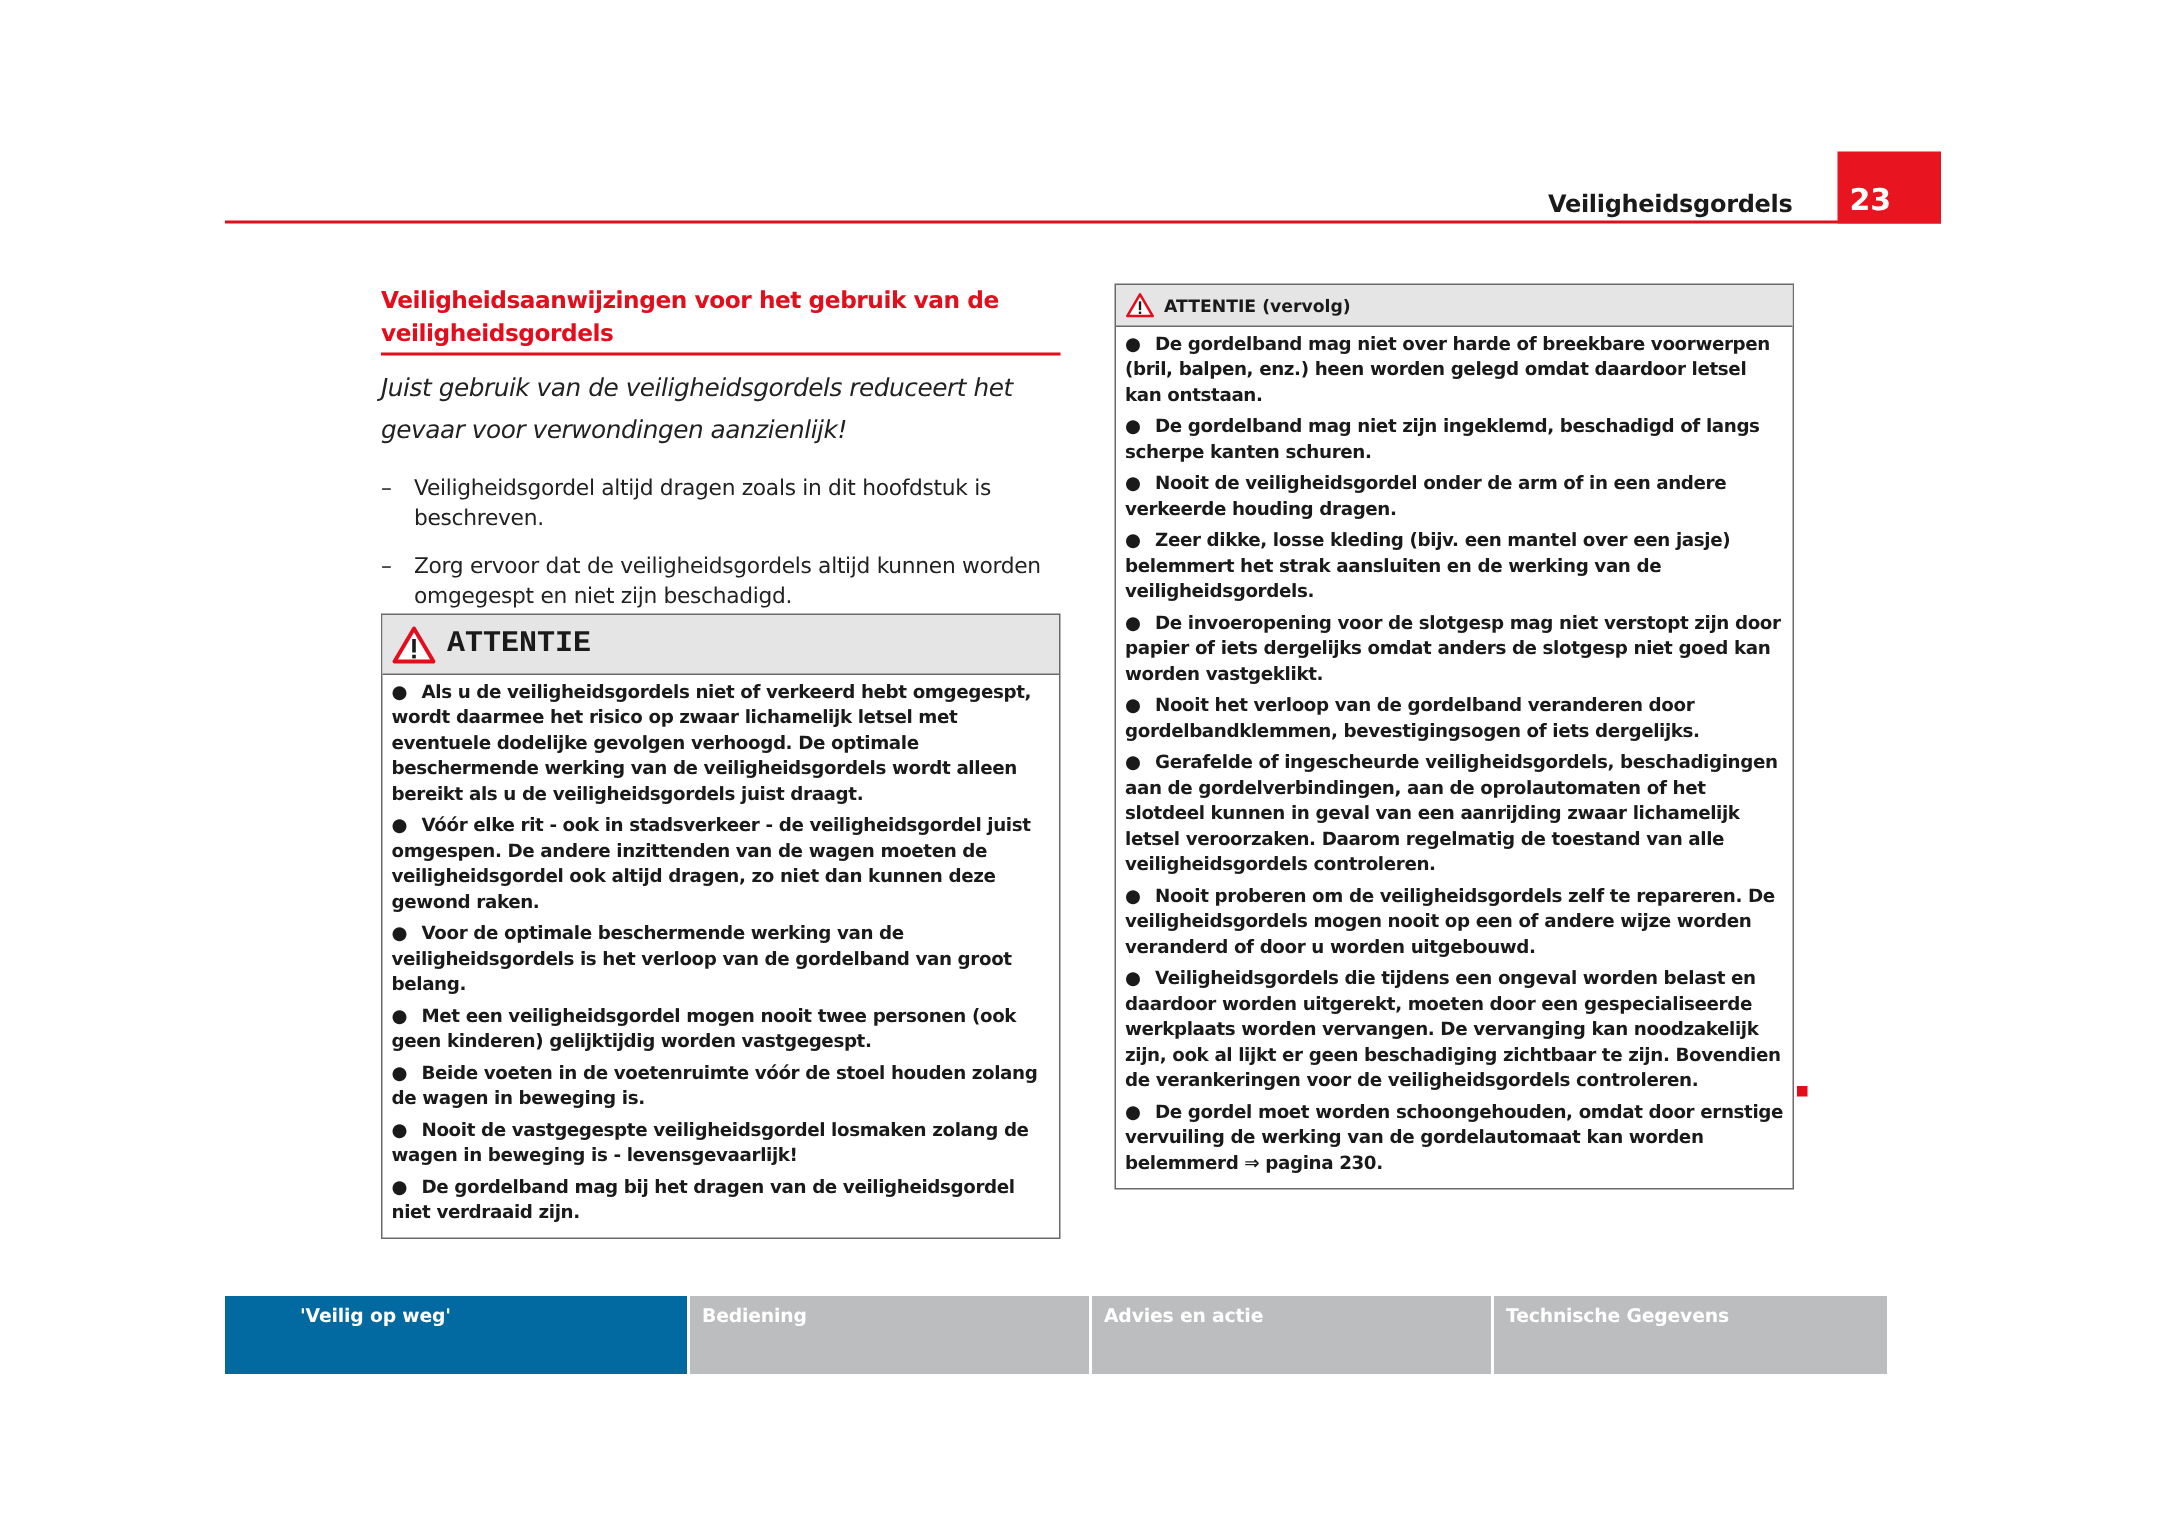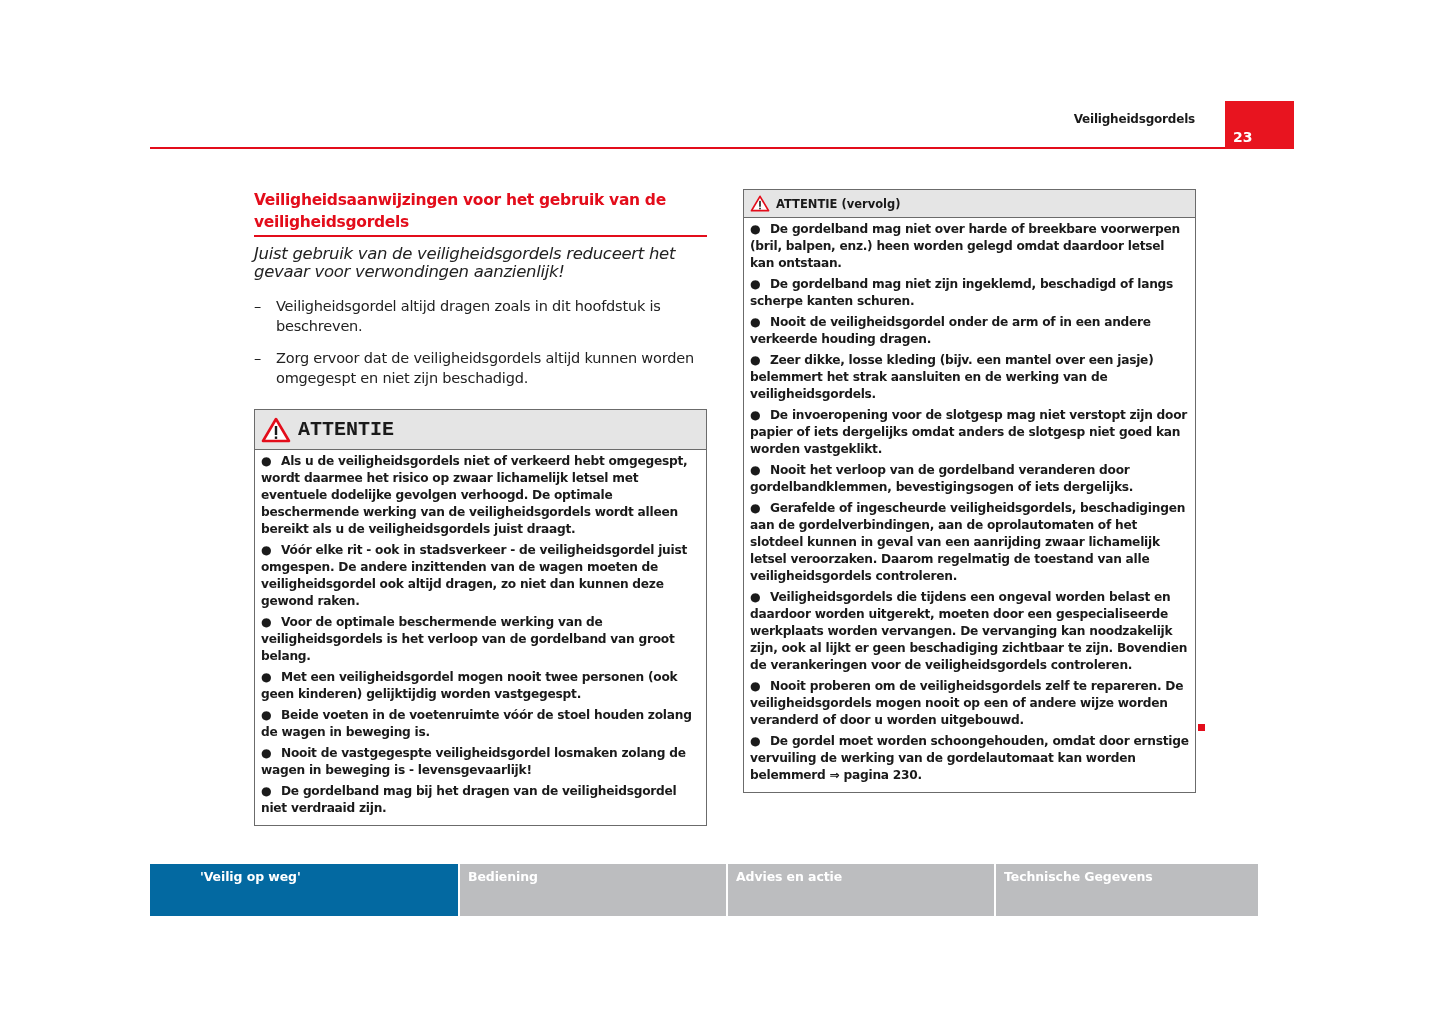--- a/index.html
+++ b/index.html
@@ -1,27 +1,27 @@
 <!DOCTYPE html>
 <html><head>
 <meta charset="utf-8">
 <style>
   html, body { margin: 0; padding: 0; }
   body {
     width: 1445px; height: 1018px; background: #ffffff; position: relative;
     font-family: "DejaVu Sans", "Liberation Sans", sans-serif; color: #1a1a1a; overflow: hidden;
   }
   .header-line { position: absolute; left: 150px; top: 147px; width: 1144px; height: 2px; background: #e30d1b; }
-  .header-title { position: absolute; right: 250px; top: 112px; font-size: 12px; font-weight: bold; color: #1a1a1a; letter-spacing: -0.2px; margin-left: 40px; }
+  .header-title { position: absolute; right: 250px; top: 126px; font-size: 16px; font-weight: bold; color: #1a1a1a; letter-spacing: -0.2px; margin-left: 40px; }
   .page-num-box { position: absolute; left: 1225px; top: 101px; width: 69px; height: 48px; background: #e8141f; }
-  .page-num { position: absolute; left: 8px; bottom: 4px; font-size: 14px; font-weight: bold; color: #ffffff; }
+  .page-num { position: absolute; left: 8px; bottom: 4px; font-size: 20px; font-weight: bold; color: #ffffff; }
 
   .left-col { position: absolute; left: 254px; top: 189px; width: 453px; }
   .section-title { color: #e30d1b; font-weight: bold; font-size: 15.5px; line-height: 22px; letter-spacing: -0.3px; padding-bottom: 2px; border-bottom: 2px solid #e30d1b; }
-  .intro { font-style: italic; font-size: 16.5px; line-height: 18px; margin-top: 8px; color: #222; letter-spacing: -0.3px; }
+  .intro { font-style: italic; font-size: 16.5px; line-height: 28px; margin-top: 8px; color: #222; letter-spacing: -0.3px; }
   .dash-list { list-style: none; margin: 16px 0 0 0; padding: 0; }
   .dash-list li { position: relative; padding-left: 22px; font-size: 14.5px; line-height: 19.5px; margin-bottom: 13px; color: #222; letter-spacing: -0.2px; }
   .dash-list li .dash { position: absolute; left: 0; top: 0; }
 
   .warn-box { border: 1px solid #6b6b6b; background: #fff; }
   .warn-head { background: #e5e5e5; border-bottom: 1px solid #6b6b6b; display: flex; align-items: center; }
   .warn-head .label { font-weight: bold; color: #1a1a1a; }
   .warn-body { padding: 3px 6px 4px 6px; }
   .warn-item { font-weight: bold; font-size: 12.2px; line-height: 17px; margin-bottom: 4px; letter-spacing: -0.25px; color: #1a1a1a; }
   .warn-item .bullet { display: inline-block; width: 20px; }
@@ -97,22 +97,22 @@
     <span class="label">ATTENTIE (vervolg)</span>
   </div>
   <div class="warn-body">
     <div class="warn-item"><span class="bullet">●</span><span>De gordelband mag niet over harde of breekbare voorwerpen (bril, balpen, enz.) heen worden gelegd omdat daardoor letsel kan ontstaan.</span></div>
     <div class="warn-item"><span class="bullet">●</span><span>De gordelband mag niet zijn ingeklemd, beschadigd of langs scherpe kanten schuren.</span></div>
     <div class="warn-item"><span class="bullet">●</span><span>Nooit de veiligheidsgordel onder de arm of in een andere verkeerde houding dragen.</span></div>
     <div class="warn-item"><span class="bullet">●</span><span>Zeer dikke, losse kleding (bijv. een mantel over een jasje) belemmert het strak aansluiten en de werking van de veiligheidsgordels.</span></div>
     <div class="warn-item"><span class="bullet">●</span><span>De invoeropening voor de slotgesp mag niet verstopt zijn door papier of iets dergelijks omdat anders de slotgesp niet goed kan worden vastgeklikt.</span></div>
     <div class="warn-item"><span class="bullet">●</span><span>Nooit het verloop van de gordelband veranderen door gordelbandklemmen, bevestigingsogen of iets dergelijks.</span></div>
     <div class="warn-item"><span class="bullet">●</span><span>Gerafelde of ingescheurde veiligheidsgordels, beschadigingen aan de gordelverbindingen, aan de oprolautomaten of het slotdeel kunnen in geval van een aanrijding zwaar lichamelijk letsel veroorzaken. Daarom regelmatig de toestand van alle veiligheidsgordels controleren.</span></div>
+    <div class="warn-item"><span class="bullet">●</span><span>Nooit proberen om de veiligheidsgordels zelf te repareren. De veiligheidsgordels mogen nooit op een of andere wijze worden veranderd of door u worden uitgebouwd.</span></div>
     <div class="warn-item"><span class="bullet">●</span><span>Veiligheidsgordels die tijdens een ongeval worden belast en daardoor worden uitgerekt, moeten door een gespecialiseerde werkplaats worden vervangen. De vervanging kan noodzakelijk zijn, ook al lijkt er geen beschadiging zichtbaar te zijn. Bovendien de verankeringen voor de veiligheidsgordels controleren.</span></div>
-    <div class="warn-item"><span class="bullet">●</span><span>Nooit proberen om de veiligheidsgordels zelf te repareren. De veiligheidsgordels mogen nooit op een of andere wijze worden veranderd of door u worden uitgebouwd.</span></div>
     <div class="warn-item"><span class="bullet">●</span><span>De gordel moet worden schoongehouden, omdat door ernstige vervuiling de werking van de gordelautomaat kan worden belemmerd ⇒ pagina 230.</span></div>
   </div>
 </div>
 <div class="end-mark"></div>
 
 <div class="footer">
   <div class="tab active">'Veilig op weg'</div>
   <div class="tab inactive t2">Bediening</div>
   <div class="tab inactive t3">Advies en actie</div>
   <div class="tab inactive t4">Technische Gegevens</div>

